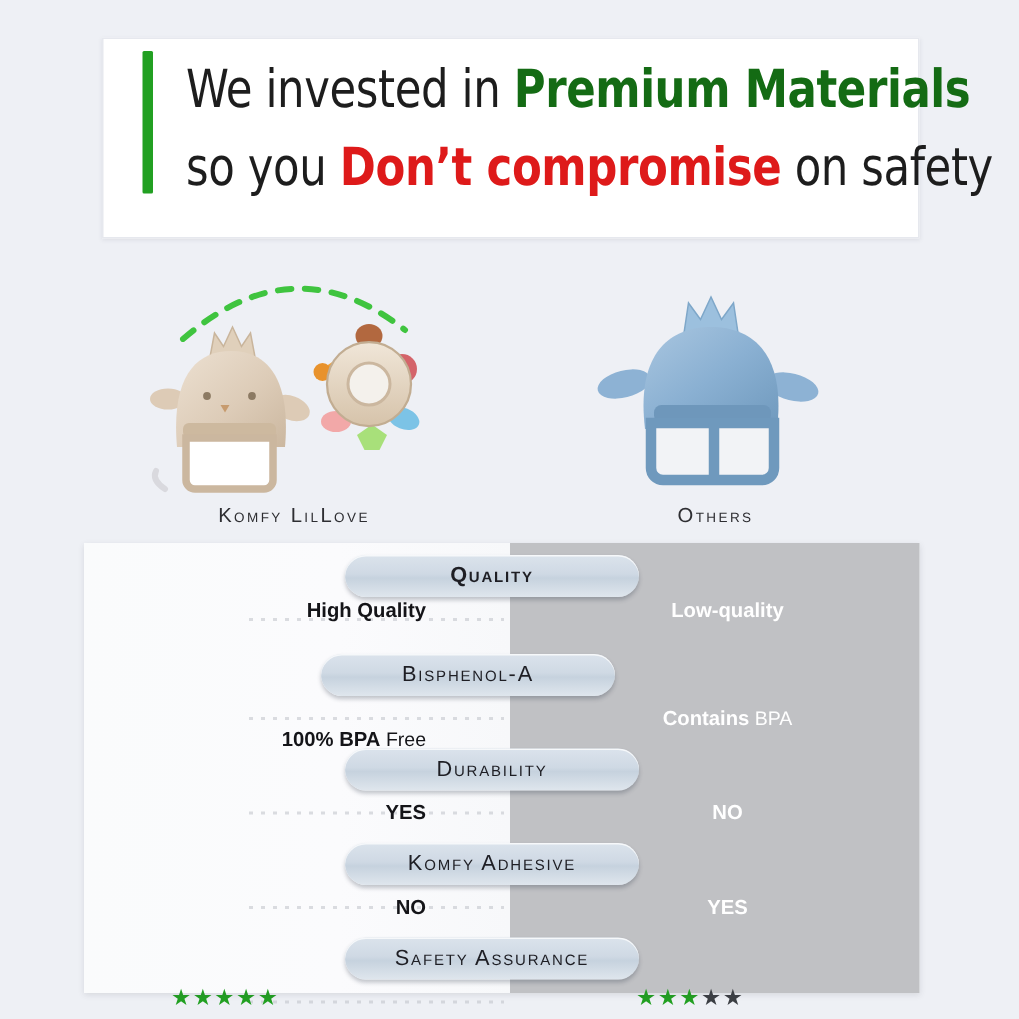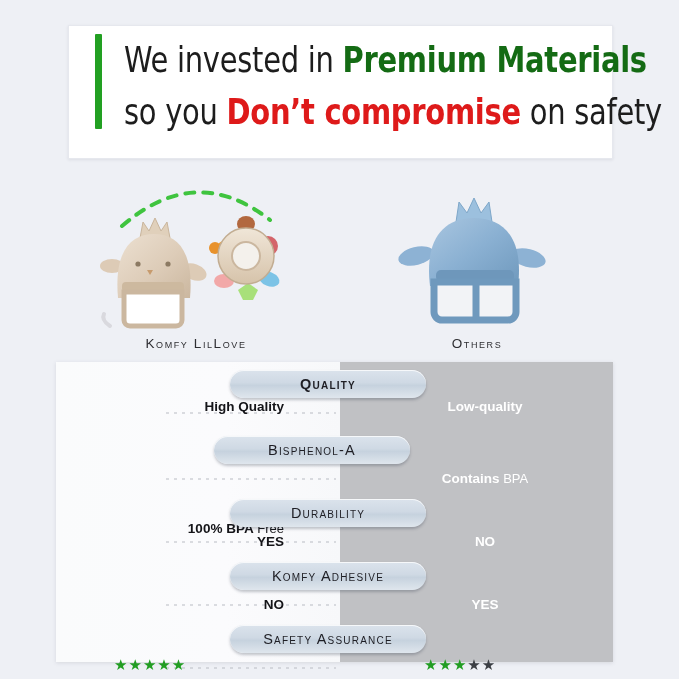--- a/index.html
+++ b/index.html
@@ -211,21 +211,21 @@
         <div class="b">High Quality</div>
       </div>
       <div class="val val-right" style="left:314px;top:36px;width:230px;">
         <div class="b">Low-quality</div>
       </div>
     </div>
 
     <div class="row" style="top:62px;">
       <div class="pill" style="left:158px;top:12px;width:196px;">Bisphenol-A</div>
       <div class="dots" style="left:110px;top:54px;width:170px;"></div>
-      <div class="val val-left" style="left:20px;top:60px;width:208px;margin-top:36px;">
+      <div class="val val-left" style="left:20px;top:60px;width:208px;">
         <span class="b">100% BPA</span>
         <span class="n">Free</span>
       </div>
       <div class="val val-right" style="left:314px;top:46px;width:230px;">
         <span class="b">Contains</span>
         <span class="n">BPA</span>
       </div>
     </div>
 
     <div class="row" style="top:125px;">

